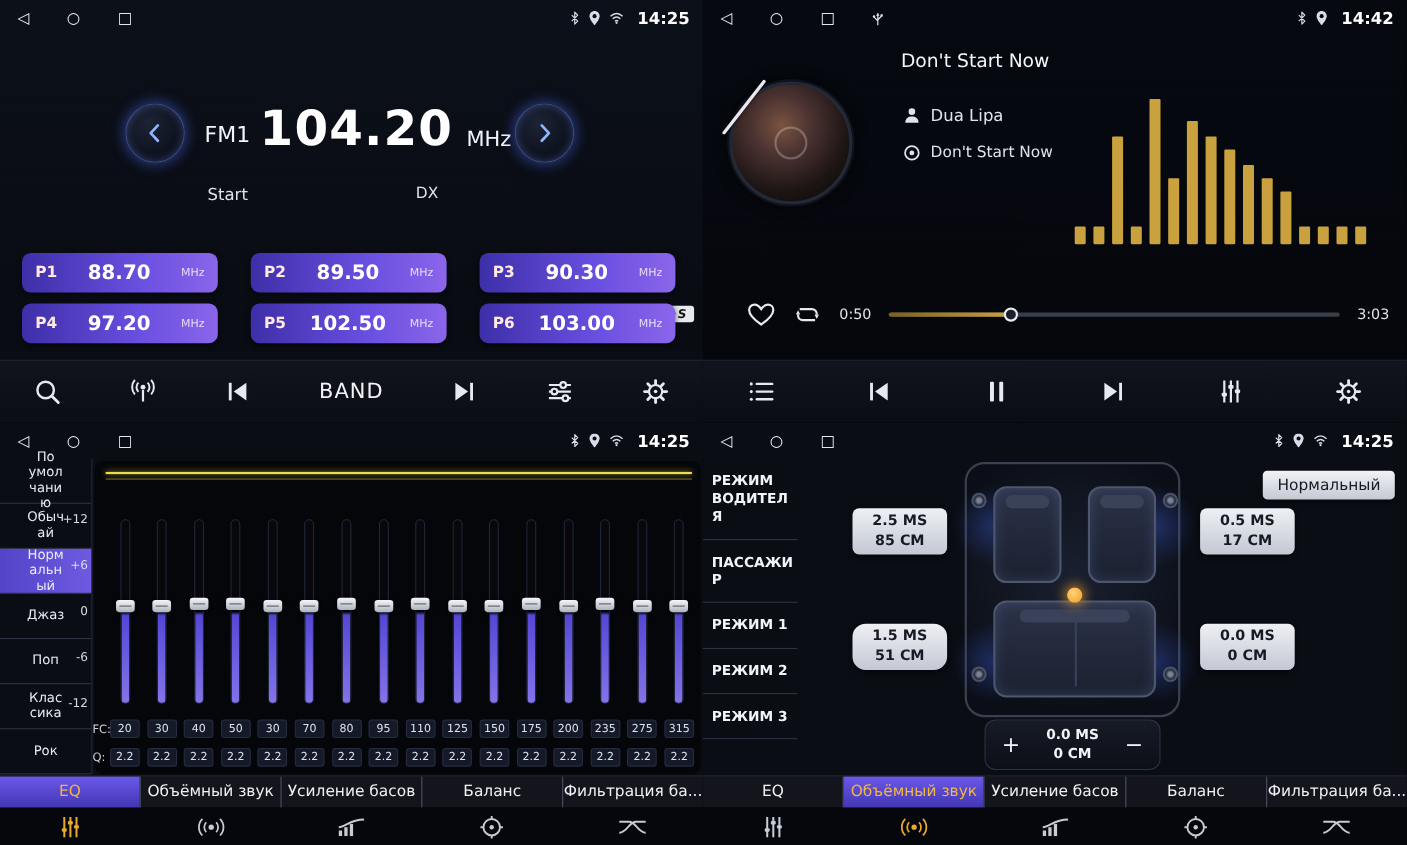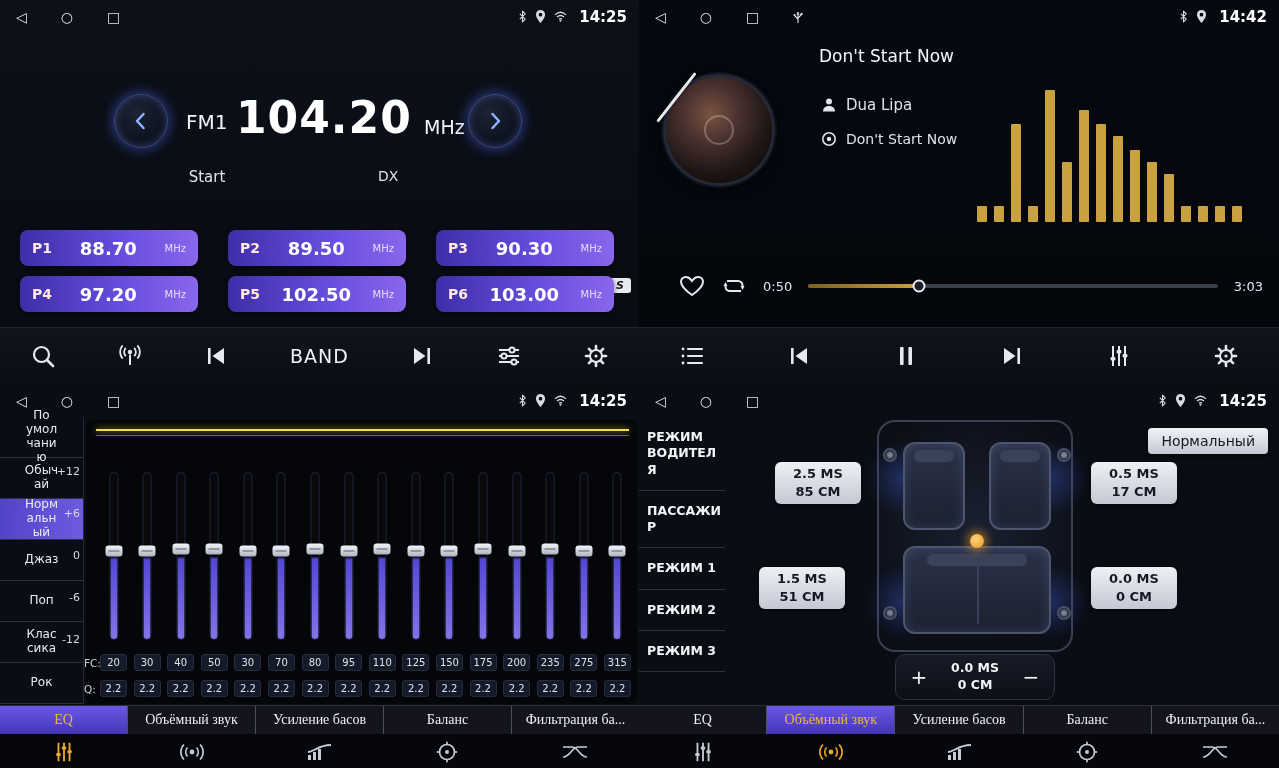--- a/index.html
+++ b/index.html
@@ -100,21 +100,21 @@
             background:linear-gradient(180deg,#f4f5f8,#aeb4c0); box-shadow:0 1px 3px rgba(0,0,0,.7); }
   .bthumb::after { content:""; position:absolute; left:3px; right:3px; top:5px; height:1px; background:#5a5f6a; }
   .rowlab { position:absolute; left:84px; font-size:10.5px; color:#cdd2de; }
   .fcrow, .qrow { position:absolute; left:100px; right:8px; display:flex; justify-content:space-between; }
   .fcrow { top:270px; } .qrow { top:296px; }
   .cell { width:27px; height:17px; background:#151a28; border:1px solid #252c40; border-radius:3px; font-size:10px;
           display:flex; align-items:center; justify-content:center; color:#dfe3ec; }
 
   
   .tabbar { position:absolute; left:0; right:0; bottom:0; height:63px; border-top:1px solid #2a2f3e; }
-  .tab-labels { height:28px; display:flex; background:#13141c;font-family:Liberation Serif, serif; }
+  .tab-labels { height:28px; display:flex; background:#13141c; }
   .tab { flex:1; display:flex; align-items:center; justify-content:center; font-size:14px; color:#eef0f4;
          border-right:1px solid #4a5062; white-space:nowrap; overflow:hidden; }
   .tab:last-child { border-right:none; }
   .tab.sel { background:linear-gradient(180deg,#6a58e8,#4336b4); color:#f0b840; }
   .tab-icons { height:35px; display:flex; background:#06070c; }
   .ticon { flex:1; display:flex; align-items:center; justify-content:center; color:#c6cbd6; }
   .ticon.sel { color:#e8a92c; }
 
   
   .sf-menu { position:absolute; left:0; top:33px; width:86px; }
@@ -135,21 +135,21 @@
   .bench::after { content:""; position:absolute; top:8px; bottom:8px; left:50%; width:2px; background:#39415a; }
   .spk { position:absolute; width:14px; height:14px; border-radius:50%; border:2px solid #4a5266;
          background:radial-gradient(circle,#7a8296 0 25%, #2a3040 60%, #10131c); }
   .center-dot { position:absolute; left:91px; top:112px; width:14px; height:14px; border-radius:50%;
                 background:radial-gradient(circle at 40% 35%, #ffd27a, #f09a20);
                 box-shadow:0 0 10px 3px rgba(240,160,40,.6); }
   .delay-badge { position:absolute; width:86px; height:42px; border-radius:6px; display:flex; flex-direction:column;
                  align-items:center; justify-content:center; background:linear-gradient(180deg,#eef0f4,#c3c8d3);
                  color:#161a24; font-weight:700; font-size:13px; line-height:1.35; box-shadow:0 2px 5px rgba(0,0,0,.55); }
   .dbfl { left:136px; top:78px; }  .dbfr { left:452px; top:78px; }
-  .dbrl { left:120px; top:183px; } .dbrr { left:452px; top:183px; }
+  .dbrl { left:136px; top:183px;border-radius:12px; } .dbrr { left:452px; top:183px; }
   .adjust { position:absolute; left:256px; top:270px; width:160px; height:46px; display:flex; align-items:center;
             background:linear-gradient(180deg,#171b26,#0c0f17); border:1px solid #2c3342; border-radius:10px; padding:0 4px; }
   .adj-btn { width:38px; height:34px; font-size:20px; color:#f2f4f8; display:flex; align-items:center; justify-content:center; }
   .adj-val { flex:1; text-align:center; font-size:12.5px; font-weight:700; line-height:1.35; color:#f2f4f8; }
 </style>
 </head>
 <body>
 
 <div class="screen">
 

